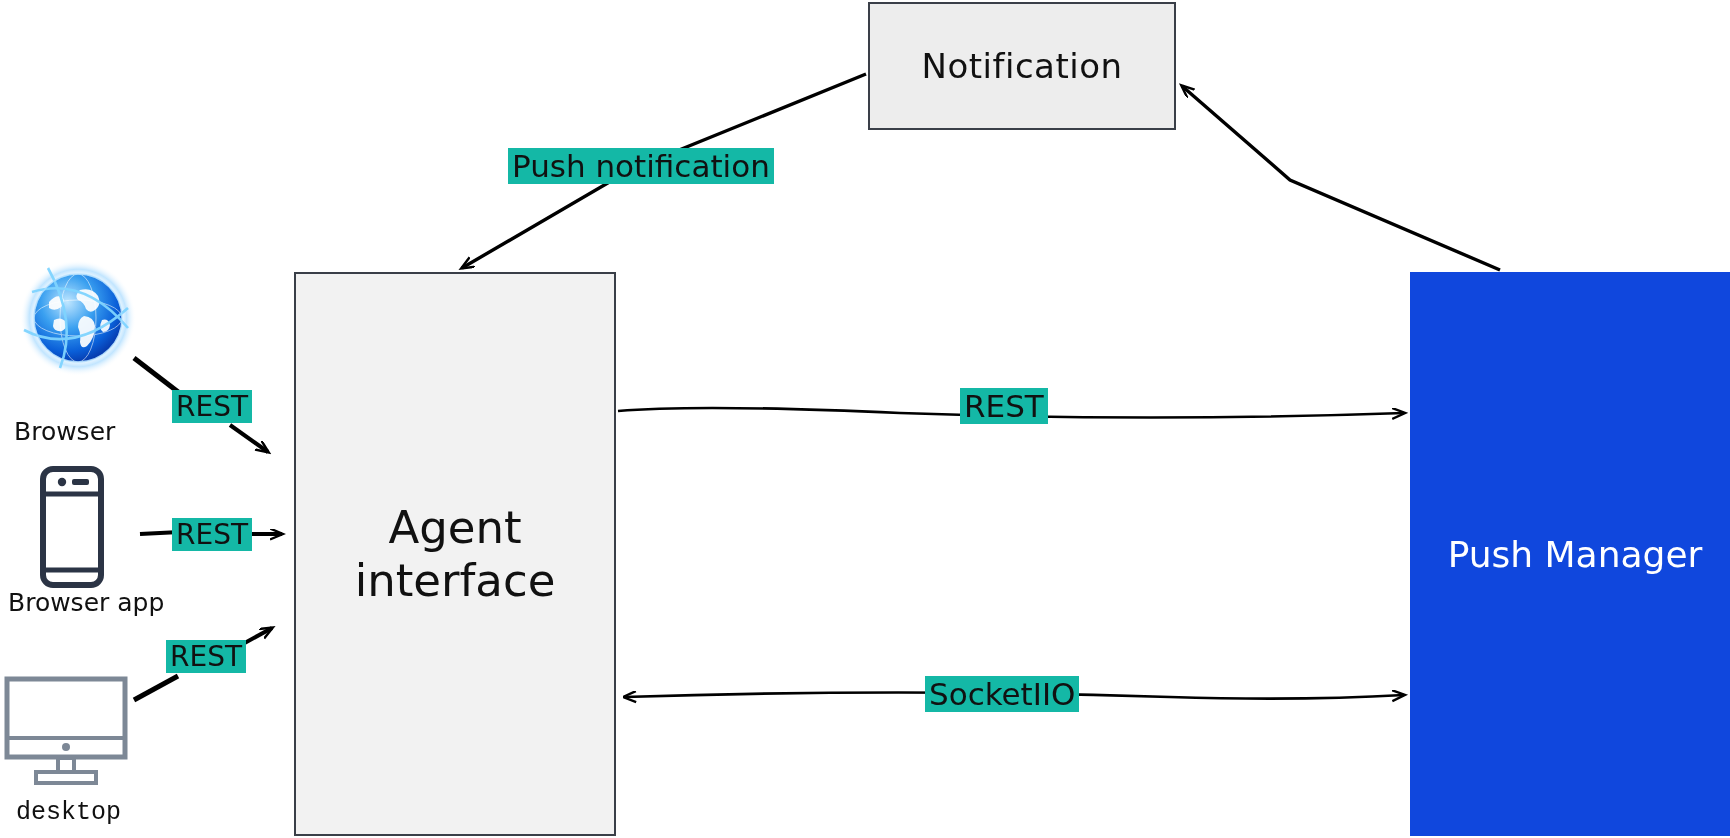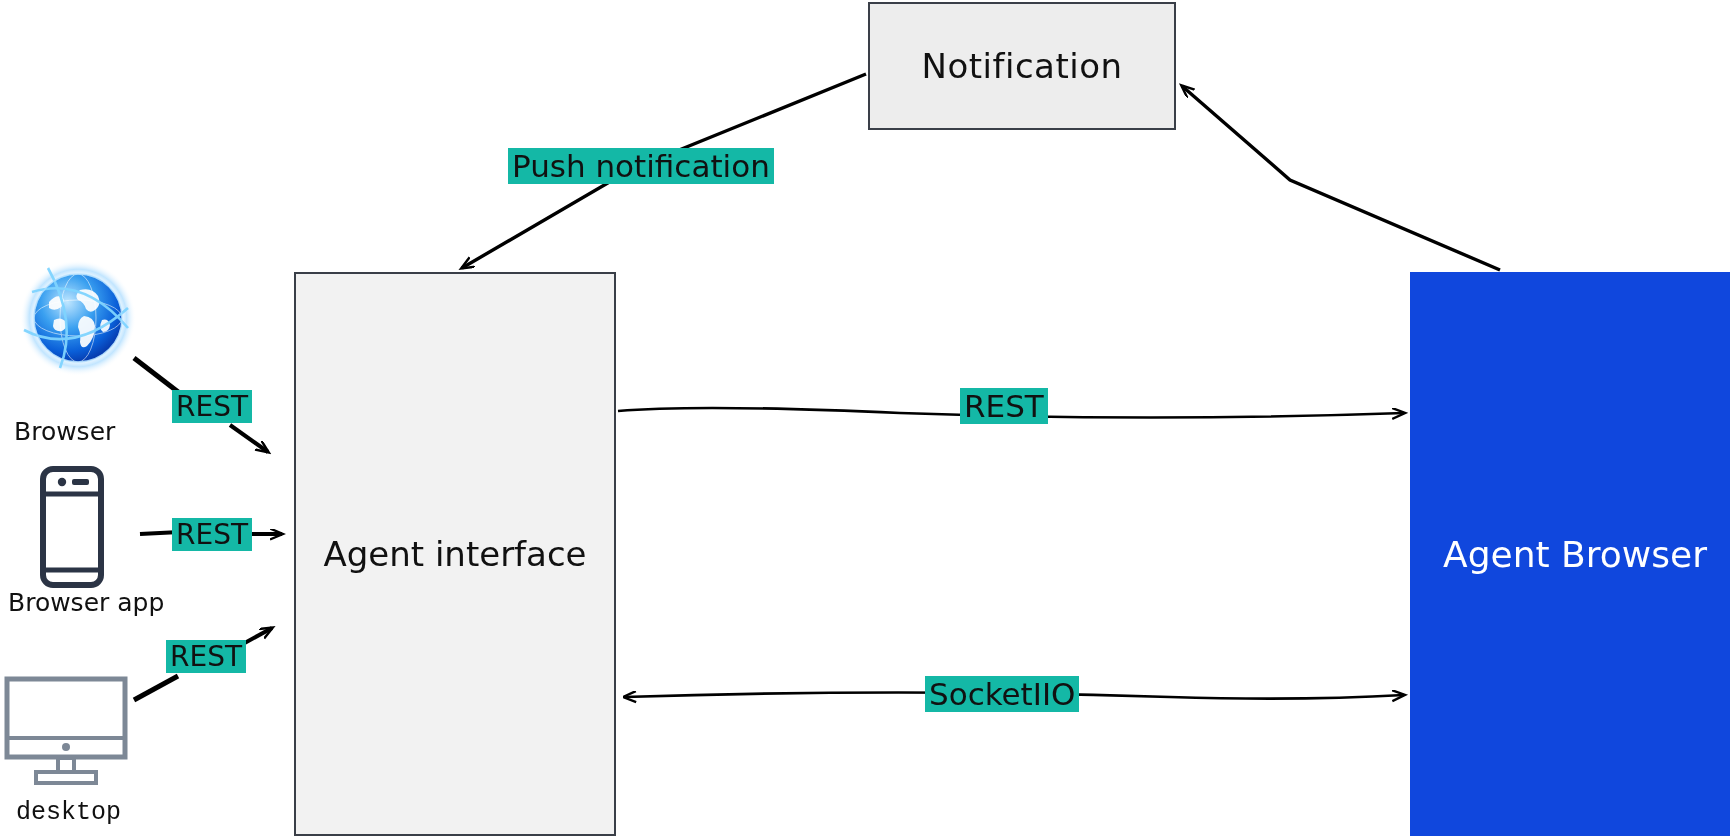--- a/index.html
+++ b/index.html
@@ -20,21 +20,21 @@
     color:#111;font-size:34px;line-height:1.25;text-align:center;
     letter-spacing:.5px;
   }
 
   
   #agent-interface-box{
     left:294px;top:272px;width:322px;height:564px;
     background:#f2f2f2;border:2px solid #3a3f48;
     display:flex;align-items:center;justify-content:center;
   }
-  #agent-interface-box .label{color:#111;font-size:34px;text-align:center;}
+  #agent-interface-box .label{color:#111;font-size:45px;text-align:center;}
 
   
   #agent-manager-box{
     left:1410px;top:272px;width:330px;height:564px;
     background:#1047dd;border:1px solid #1047dd;
     display:flex;align-items:center;justify-content:center;
   }
   #agent-manager-box .label{color:#fff;font-size:36px;text-align:center;}
 
   
@@ -112,21 +112,21 @@
   <div class="label">
     <span>Notification</span><br>
   </div>
 </div>
 
 <div class="node" id="agent-interface-box">
   <div class="label">Agent interface</div>
 </div>
 
 <div class="node" id="agent-manager-box">
-  <div class="label">Agent Browser</div>
+  <div class="label">Push Manager</div>
 </div>
 
 <div class="edge-label" id="lbl-push">Push notification</div>
 <div class="edge-label" id="lbl-rest-top">REST</div>
 <div class="edge-label" id="lbl-socketio">SocketIIO</div>
 <div class="edge-label small" id="lbl-rest-browser">REST</div>
 <div class="edge-label small" id="lbl-rest-mobile">REST</div>
 <div class="edge-label small" id="lbl-rest-desktop">REST</div>
 
 <svg id="icon-browser" viewBox="0 0 120 120" xmlns="http://www.w3.org/2000/svg">

